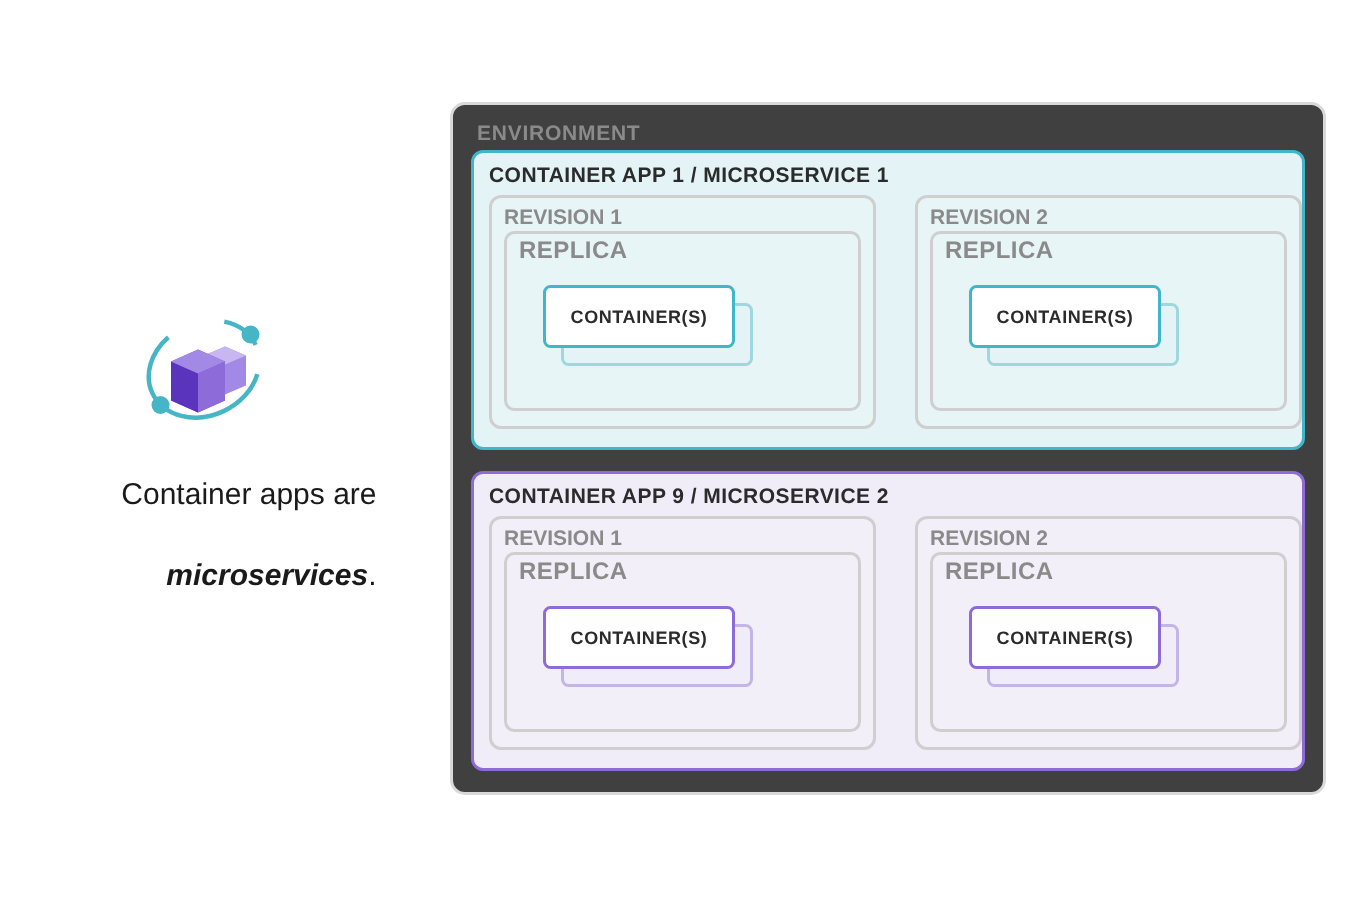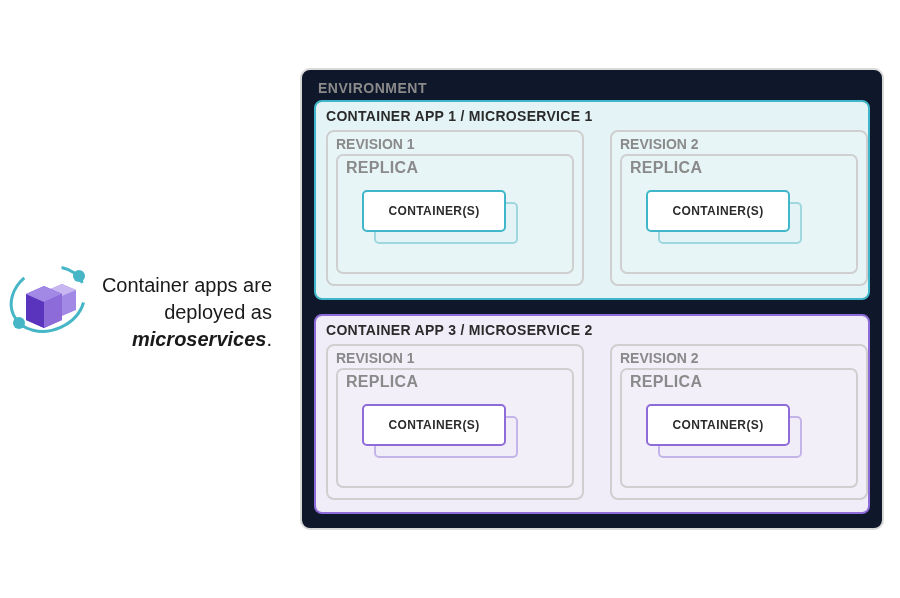--- a/index.html
+++ b/index.html
@@ -7,21 +7,21 @@
     width: 900px;
     height: 598px;
     background: #ffffff;
     font-family: "Segoe UI", -apple-system, Helvetica, Arial, sans-serif;
     display: flex;
     align-items: center;
   }
   .left-col {
     width: 300px;
     display: flex;
-    flex-direction: row;
+    flex-direction: column;
     align-items: center;
     padding: 0 28px 0 0;
   }
   .caption {
     text-align: right;
     width: 230px;
     font-size: 20px;
     font-weight: 300;
     color: #1a1a1a;
     margin-top: 26px;
@@ -35,21 +35,21 @@
     align-items: center;
     justify-content: center;
   }
   .right-col {
     flex: 1;
     padding-right: 16px;
   }
   .env-box {
     border: 2px solid #d9d9d9;
     border-radius: 10px;
-    background: #0f172a;
+    background: #404040;
     padding: 10px 12px 14px 12px;
     position: relative;
   }
   .env-label {
     font-size: 14px;
     font-weight: 600;
     letter-spacing: 0.5px;
     color: #8a8a8a;
     margin: 0 0 4px 4px;
   }
@@ -98,21 +98,21 @@
     font-weight: 600;
     letter-spacing: 0.3px;
     color: #8a8a8a;
   }
   .container-stack {
     position: absolute;
     left: 24px;
     top: 34px;
   }
   .container-back, .container-front {
-    width: 144px;
+    width: 128px;
     height: 42px;
     border: 2px solid;
     border-radius: 5px;
     position: absolute;
   }
   .container-back {
     left: 12px;
     top: 12px;
     background: rgba(255,255,255,0.5);
   }
@@ -152,21 +152,21 @@
       <g transform="translate(26 30)">
         <polygon points="0,8 18,0 36,8 36,34 18,42 0,34" fill="#7a52d6"></polygon>
         <polygon points="0,8 18,16 18,42 0,34" fill="#5b34bd"></polygon>
         <polygon points="18,0 36,8 18,16 0,8" fill="#a389e6"></polygon>
         <polygon points="36,8 36,34 18,42 18,16" fill="#8d6cd9"></polygon>
       </g>
     </svg>
   </div>
   <p class="caption">
     <span>Container apps are</span><br>
-    <span>deployed as</span><br>
+    <br>
     <b>microservices</b><span>.</span>
   </p>
 </div>
 
 <div class="right-col">
   <div class="env-box">
     <div class="env-label">ENVIRONMENT</div>
 
     <div class="app-box app-1">
       <div class="app-title">CONTAINER APP 1 / MICROSERVICE 1</div>
@@ -192,21 +192,21 @@
               <div class="container-front">
                 <span>CONTAINER(S)</span>
               </div>
             </div>
           </div>
         </div>
       </div>
     </div>
 
     <div class="app-box app-2">
-      <div class="app-title">CONTAINER APP 3 / MICROSERVICE 2</div>
+      <div class="app-title">CONTAINER APP 9 / MICROSERVICE 2</div>
       <div class="revisions">
         <div class="rev-box">
           <div class="rev-title">REVISION 1</div>
           <div class="replica-box">
             <div class="replica-title">REPLICA</div>
             <div class="container-stack">
               <div class="container-back"></div>
               <div class="container-front">
                 <span>CONTAINER(S)</span>
               </div>

